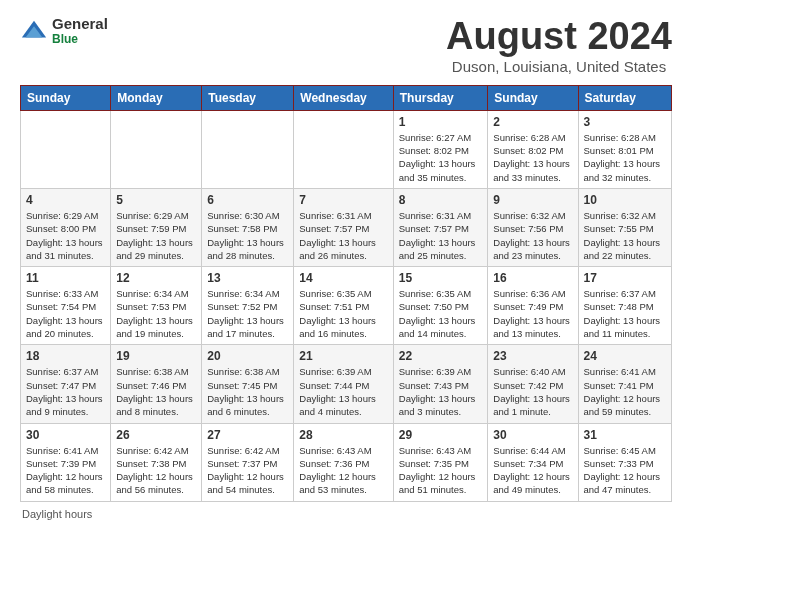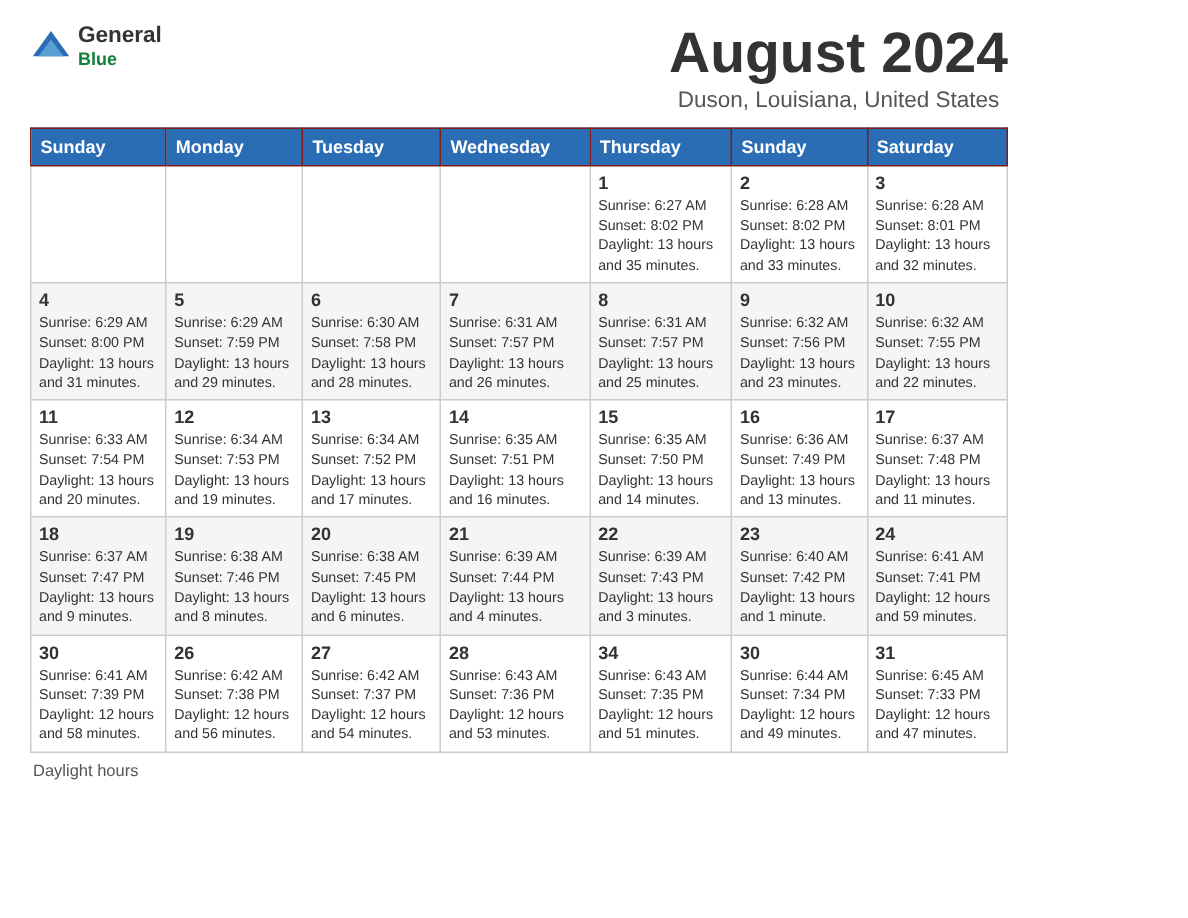--- a/index.html
+++ b/index.html
@@ -341,21 +341,21 @@
 and 54 minutes.</div>
           </td>
           <td>
             <div class="day-number">28</div>
             <div class="day-info" style="white-space: pre-line;">Sunrise: 6:43 AM
 Sunset: 7:36 PM
 Daylight: 12 hours
 and 53 minutes.</div>
           </td>
           <td>
-            <div class="day-number">34</div>
+            <div class="day-number">29</div>
             <div class="day-info" style="white-space: pre-line;">Sunrise: 6:43 AM
 Sunset: 7:35 PM
 Daylight: 12 hours
 and 51 minutes.</div>
           </td>
           <td>
             <div class="day-number">30</div>
             <div class="day-info" style="white-space: pre-line;">Sunrise: 6:44 AM
 Sunset: 7:34 PM
 Daylight: 12 hours

